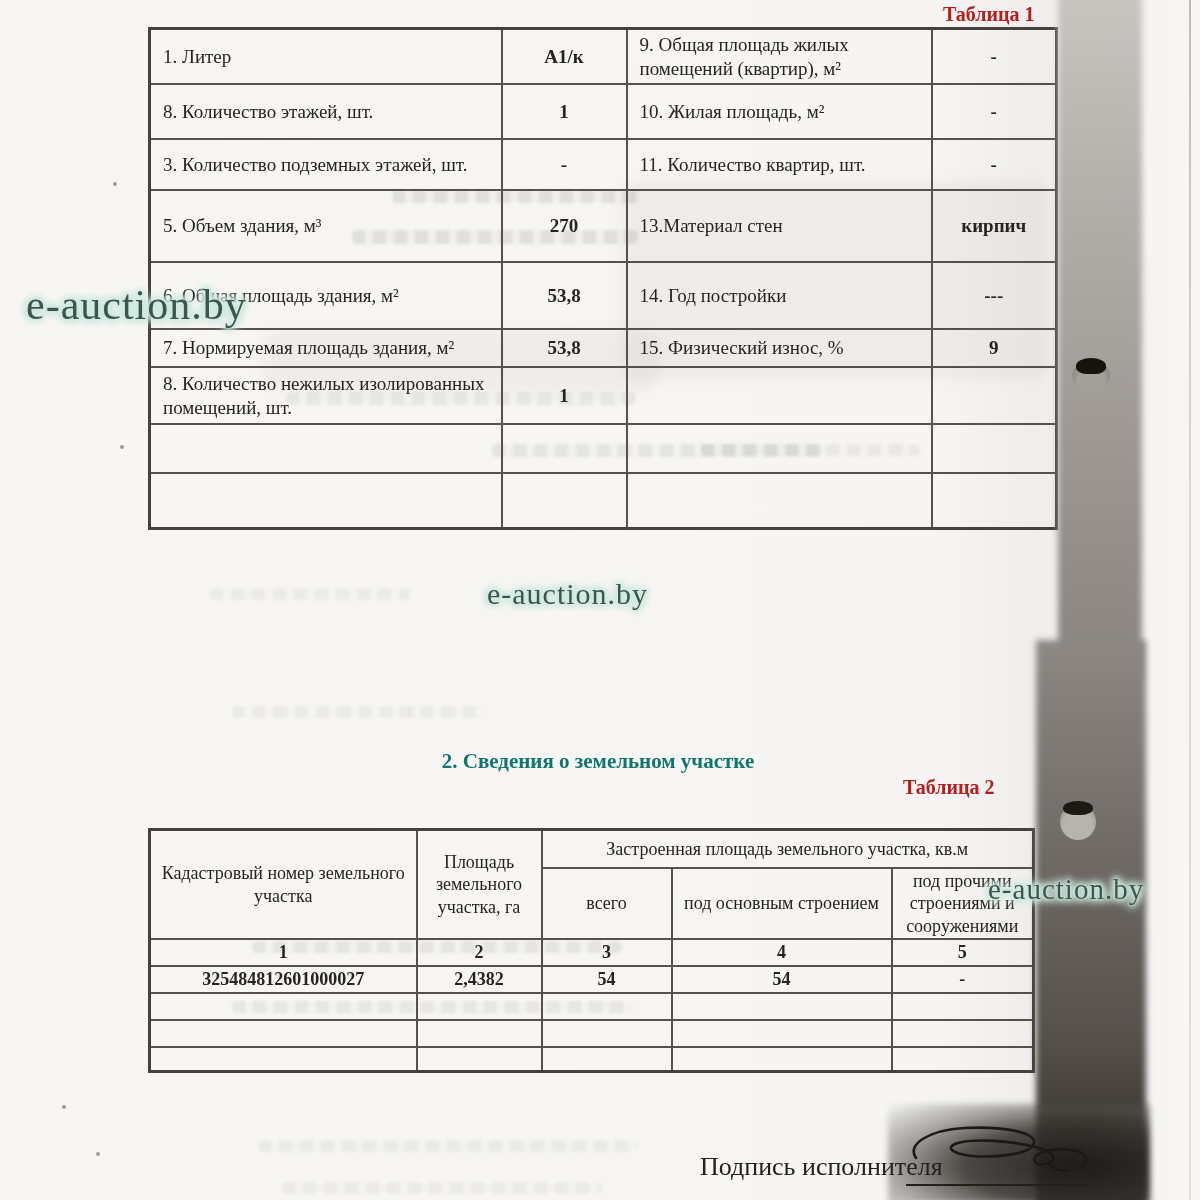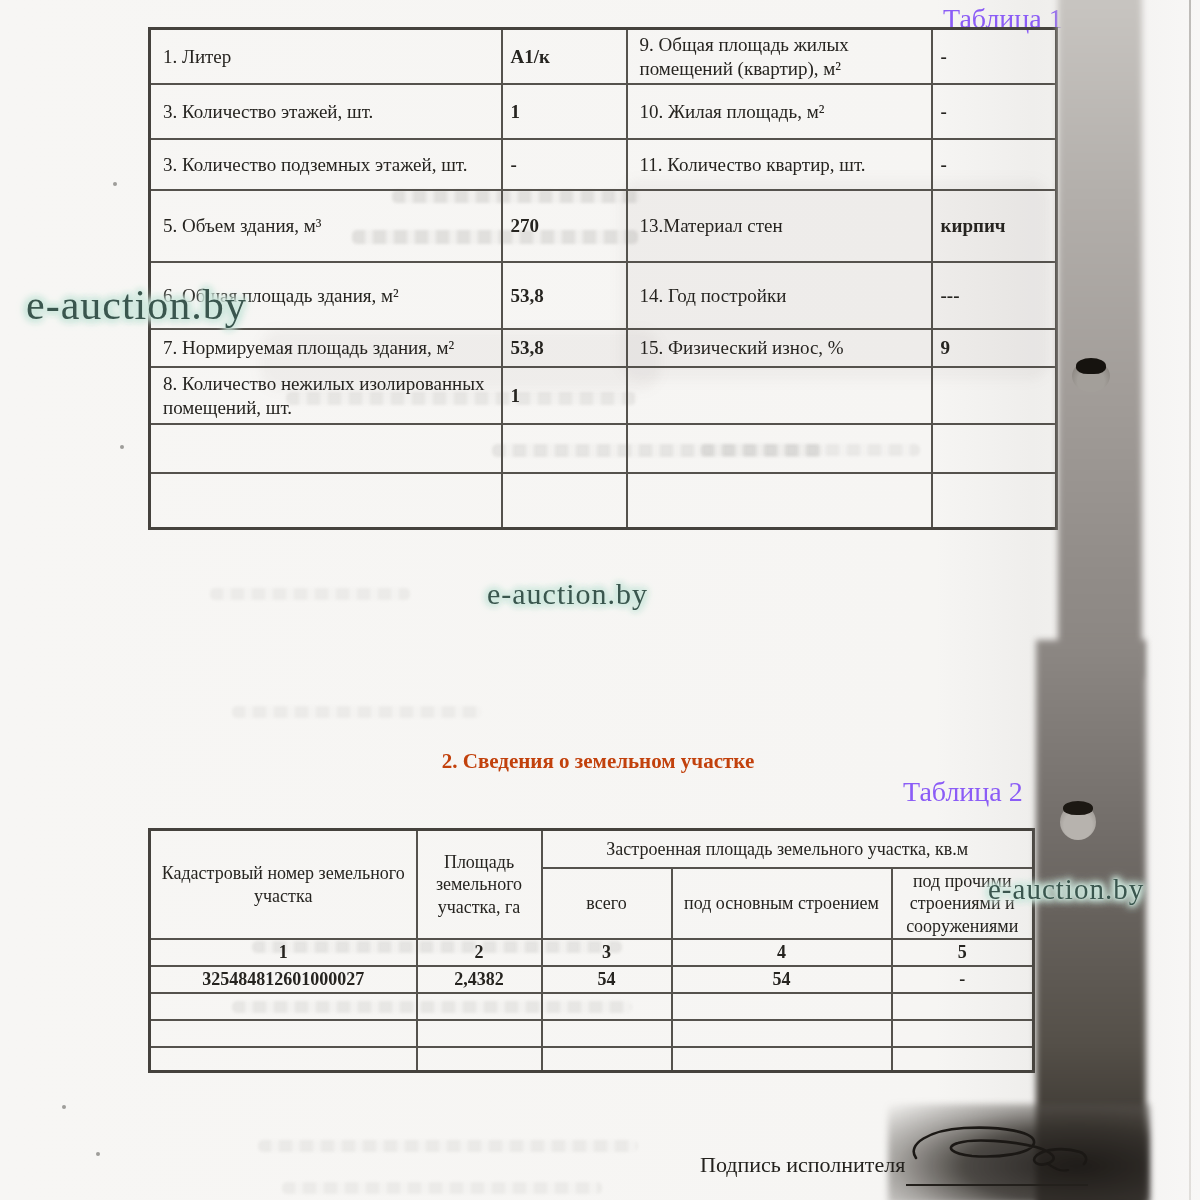--- a/index.html
+++ b/index.html
@@ -44,37 +44,37 @@
   .watermark {
     position:absolute; z-index:6; font-family:"Liberation Serif","DejaVu Serif",serif;
     color:#3a564e; letter-spacing:1px;
     text-shadow:0 0 2px #d6ece3,0 0 5px #cfe8de,0 0 9px #cfe8de,0 0 14px #c8e4d9,
       2px 2px 7px #cfe8de,-2px -2px 7px #cfe8de,2px -2px 7px #cfe8de,-2px 2px 7px #cfe8de;
   }
   #wm-1 { left:26px; top:281px; font-size:42px; }
   #wm-2 { left:487px; top:577px; font-size:30px; }
   #wm-3 { left:988px; top:873px; font-size:29px; }
   
-  .caption { position:absolute; z-index:2; font-size:28px; color:#8b5cf6; }
+  .caption { position:absolute; z-index:2; font-size:20px; color:#b91c1c;font-weight:bold; }
   #cap-t1 { left:943px; top:3px; }
   #cap-t2 { left:903px; top:776px; }
   #section2-heading { position:absolute; z-index:2; left:298px; top:749px; width:600px;
-    text-align:center; font-size:21px; font-weight:700; color:#c2410c; }
+    text-align:center; font-size:21px; font-weight:700; color:#0f766e; }
   
   table { border-collapse:collapse; table-layout:fixed; z-index:2; position:absolute; background:transparent; }
   td { border:2px solid #55524d; overflow:hidden; }
   #t1 { left:148px; top:27px; width:907px; height:503px; border:3px solid #45423d; }
   #t1 td { font-size:19px; padding:2px 8px; line-height:1.22; }
   #t1 td.lab { text-align:left; padding-left:12px; }
-  #t1 td.val { text-align:left; font-weight:700; }
+  #t1 td.val { text-align:center; font-weight:700; }
   #t2 { left:148px; top:828px; width:884px; height:234px; border:3px solid #45423d; }
   #t2 td { font-size:18px; text-align:center; vertical-align:middle; line-height:1.25; padding:1px 6px; }
   #t2 td.num, #t2 td.dat { font-weight:700; font-size:18px; }
   
-  #signature-label { position:absolute; z-index:5; left:700px; top:1152px; font-size:22px; color:#24221e; }
+  #signature-label { position:absolute; z-index:5; left:700px; top:1152px; font-size:26px; color:#24221e; }
   #signature-line { position:absolute; z-index:5; left:906px; top:1184px; width:182px; height:2px; background:#23201c; }
   #signature-svg { position:absolute; z-index:5; left:898px; top:1116px; }
 </style>
 </head>
 <body>
 
 <div class="band" id="band-top"></div>
 <div class="band" id="band-bottom"></div>
 <div id="dark-corner"></div>
 <div class="hole" id="hole-1"></div>
@@ -109,21 +109,21 @@
       <col style="width:125px">
     </colgroup>
   <tbody>
       <tr style="height:51px">
     <td class="lab">1. Литер</td>
     <td class="val">А1/к</td>
     <td class="lab">9. Общая площадь жилых помещений (квартир), м²</td>
     <td class="val">-</td>
   </tr>
   <tr style="height:52px">
-    <td class="lab">3. Количество этажей, шт.</td>
+    <td class="lab">8. Количество этажей, шт.</td>
     <td class="val">1</td>
     <td class="lab">10. Жилая площадь, м²</td>
     <td class="val">-</td>
   </tr>
   <tr style="height:48px">
     <td class="lab">3. Количество подземных этажей, шт.</td>
     <td class="val">-</td>
     <td class="lab">11. Количество квартир, шт.</td>
     <td class="val">-</td>
   </tr>

